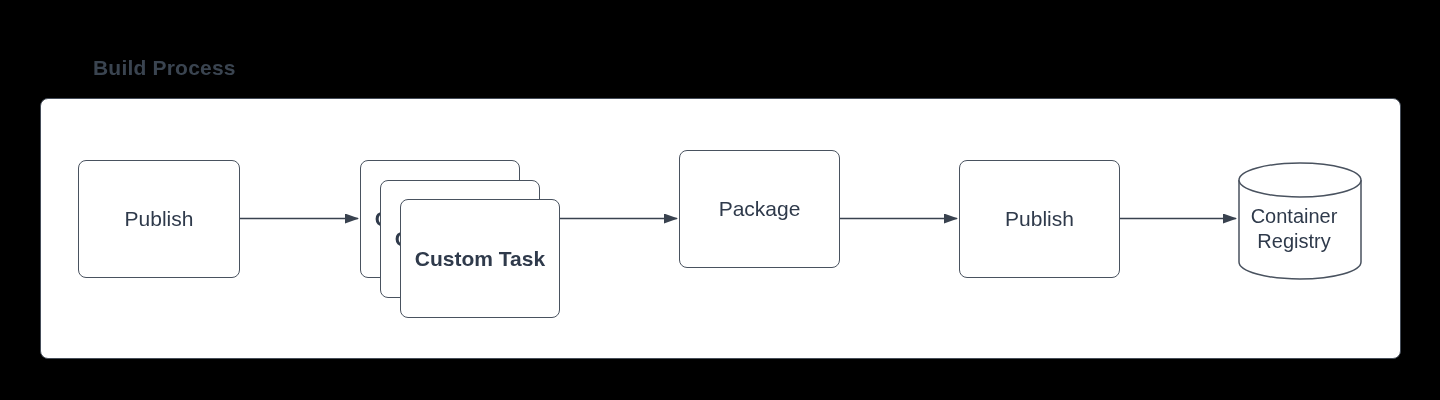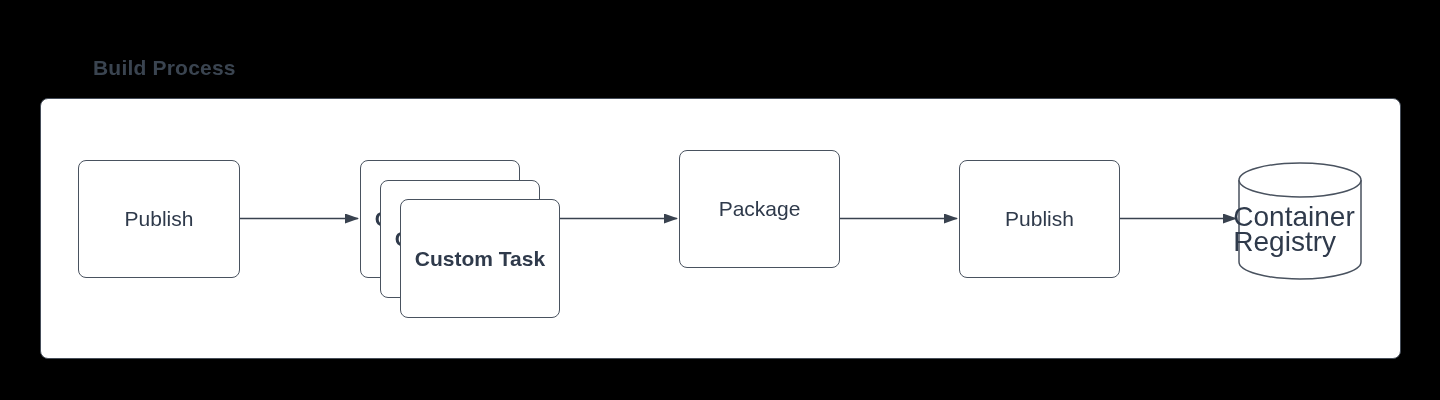--- a/index.html
+++ b/index.html
@@ -74,22 +74,23 @@
     z-index: 10;
   }
   .cylinder-svg { position: absolute; left: 0; top: 0; }
   .cylinder-label {
     position: absolute;
     left: 0; top: 0;
     width: 112px; height: 118px;
     display: flex;
     align-items: center;
     justify-content: center;
+    text-align: center;
     padding-top: 16px;
-    font-size: 28px;
+    font-size: 20px;
     line-height: 25px;
     color: #2f3a4b;
   }
 </style>
 </head>
 <body>
 
 <div class="canvas">
 
   <div class="diagram-title">Build Process</div>

